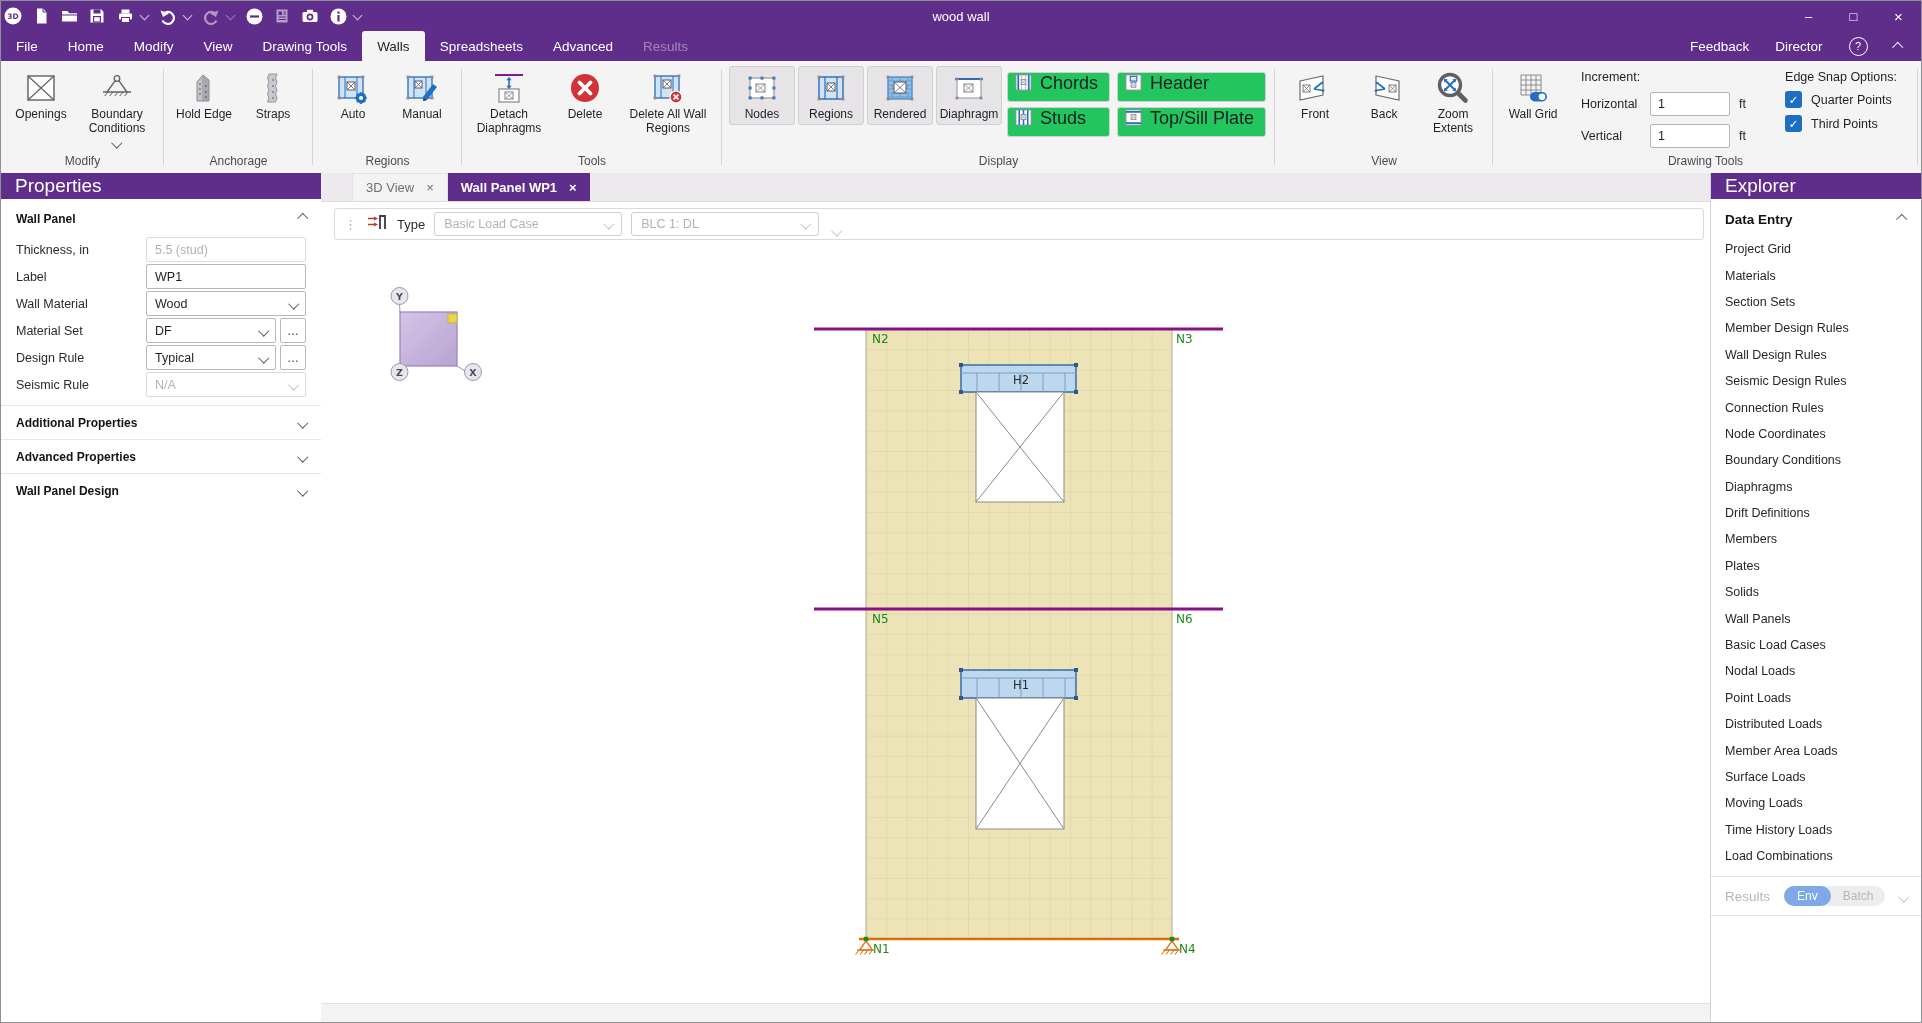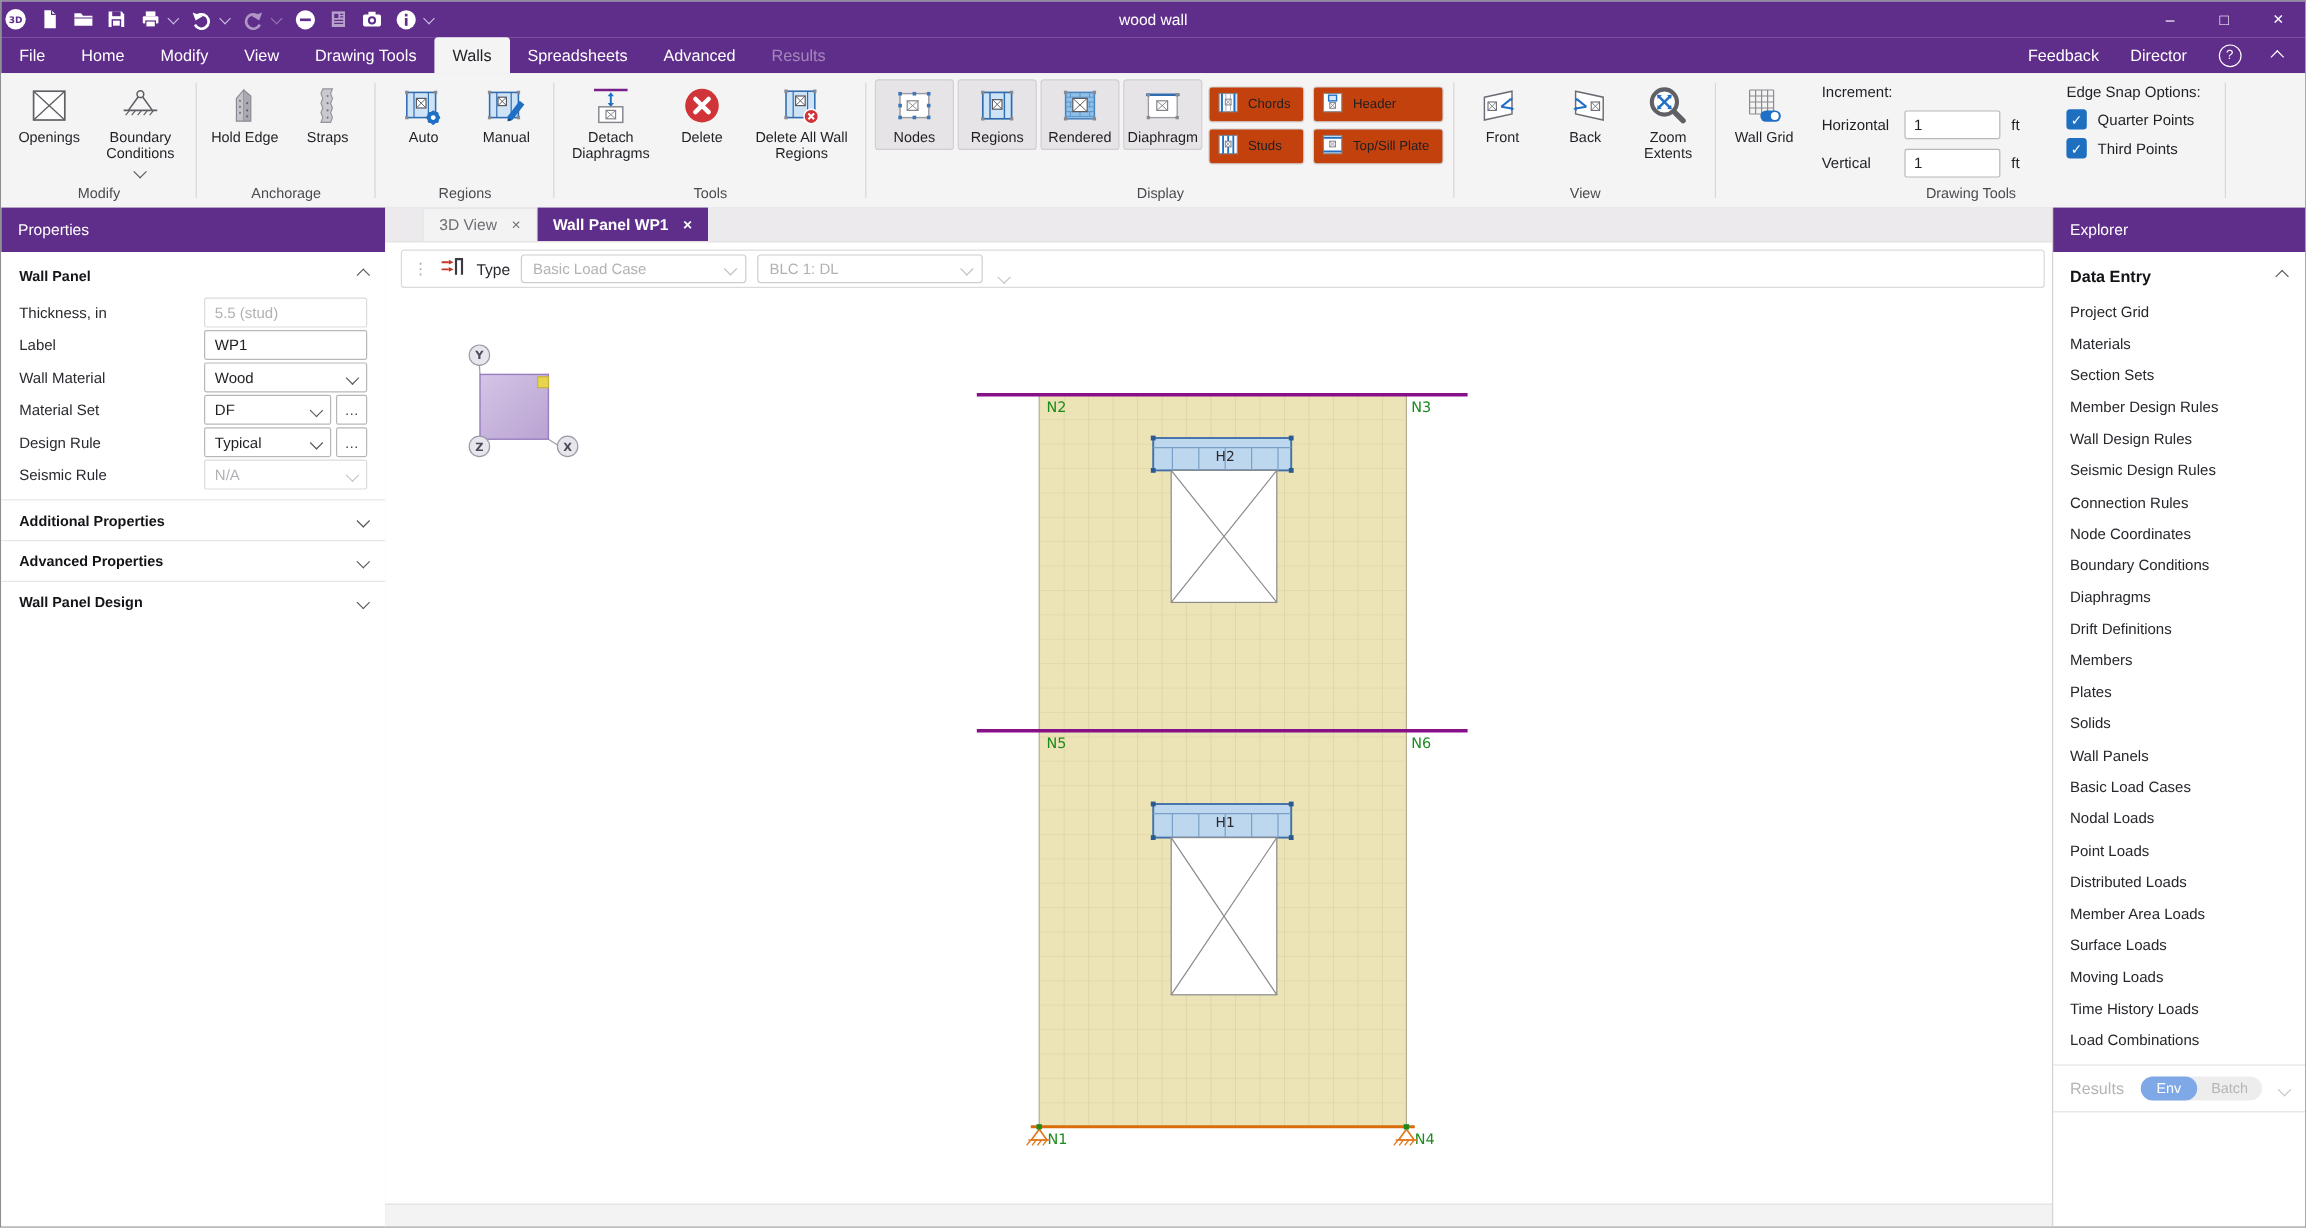--- a/index.html
+++ b/index.html
@@ -33,38 +33,38 @@
   .rgroup{display:flex;flex-direction:column;position:relative;padding:5px 7px 0;}
   .rgroup::after{content:"";position:absolute;right:0;top:8px;bottom:8px;width:1px;background:#d8d5d9;}
   .rgroup-buttons{display:flex;align-items:flex-start;gap:3px;flex:1;}
   .rgroup-label{font-size:12px;color:#4a4a50;text-align:center;padding:2px 0 5px;margin-top:auto;}
   .rbtn{width:62px;display:flex;flex-direction:column;align-items:center;padding:3px 1px 2px;font-size:12px;color:#1f1f24;text-align:center;line-height:1.15;border:1px solid transparent;border-radius:3px;}
   .rbtn .bicon{height:38px;display:flex;align-items:center;justify-content:center;}
   .rbtn.w74{width:76px;}
   .rbtn.w88{width:90px;}
   .rbtn.toggled{background:#e7e4e7;border-color:#d2cfd2;}
   .stcol{display:flex;flex-direction:column;gap:5px;margin:6px 2px 0;}
-  .stoggle{display:flex;align-items:center;gap:7px;height:28px;padding:0 11px 0 6px;background:#c2410c;border:1px solid #d2cfd2;border-radius:3px;font-size:11px;color:#1f1f24;white-space:nowrap;}
+  .stoggle{display:flex;align-items:flex-start;gap:7px;height:28px;padding:0 11px 0 6px;background:#22c55e;border:1px solid #d2cfd2;border-radius:3px;font-size:18px;color:#1f1f24;white-space:nowrap;}
   .inc{display:flex;flex-direction:column;font-size:12.5px;color:#1f1f24;padding:4px 10px 0 12px;}
   .inc-row{display:flex;align-items:center;gap:9px;margin-top:8px;}
   .inc-row .lab{width:60px;}
   .inc-input{width:64px;height:22px;border:1px solid #b9b6ba;border-radius:2px;background:#fff;display:flex;align-items:center;padding:0 7px;font-size:12.5px;}
   .esnap{display:flex;flex-direction:column;font-size:12.5px;color:#1f1f24;padding:4px 14px 0 26px;}
   .esnap-row{display:flex;align-items:center;gap:9px;margin-top:7px;}
   .cbx{width:17px;height:17px;background:#1e6fc0;border-radius:3px;color:#fff;display:flex;align-items:center;justify-content:center;font-size:11.5px;font-weight:bold;}
   
-  .panel-header{height:37px;background:#5f2d8a;color:#fff;display:flex;align-items:center;padding:0 14px;font-size:13px;flex:0 0 auto;}
+  .panel-header{height:26px;background:#5f2d8a;color:#fff;display:flex;align-items:center;padding:0 14px;font-size:19px;flex:0 0 auto;}
   .props{position:absolute;top:172px;left:0;width:320px;bottom:0;background:#fff;border-right:1px solid #d5d2d6;display:flex;flex-direction:column;}
   .props-body{padding:0 10px;}
   .psec-row{display:flex;justify-content:space-between;align-items:center;padding:13px 5px 10px;font-size:12px;font-weight:bold;color:#141418;}
   .psec-group{border-top:1px solid #e7e5e8;margin:0 -10px;padding:0 15px;}
   .psec-group .psec-row{padding:10px 0 9px;}
   .prow{display:flex;align-items:center;height:27px;margin:0 5px;font-size:12.5px;color:#2a2a30;}
   .prow .plab{flex:0 0 130px;}
-  .pctl{flex:1;display:flex;align-items:flex-end;gap:4px;margin-left:24px;}
+  .pctl{flex:1;display:flex;align-items:flex-end;gap:4px;}
   .pinput{flex:1;height:23px;border:1px solid #b9b6ba;border-radius:2px;background:#fff;display:flex;align-items:center;justify-content:space-between;padding:0 8px;font-size:12.5px;color:#1f1f24;min-width:0;}
   .pinput.disabled{color:#b3b1b5;border-color:#dcdade;}
   .more-btn{flex:0 0 24px;height:23px;border:1px solid #b9b6ba;border-radius:2px;display:flex;align-items:center;justify-content:center;font-size:12px;color:#3a3a40;background:#fff;}
   .gap-row{height:7px;}
   
   .explorer{position:absolute;top:172px;right:0;width:210px;bottom:0;background:#fff;border-left:1px solid #d5d2d6;display:flex;flex-direction:column;}
   .edata-header{display:flex;justify-content:space-between;align-items:center;padding:13px 16px 9px 14px;font-size:13.5px;font-weight:bold;color:#141418;}
   .eitem{height:26.4px;display:flex;align-items:center;padding-left:14px;font-size:12.5px;color:#26262c;}
   .results-bar{display:flex;align-items:center;margin-top:7px;padding:9px 14px;border-top:1px solid #e3e1e4;border-bottom:1px solid #e3e1e4;}
   .results-lab{color:#b7b4b8;font-size:13.5px;}

